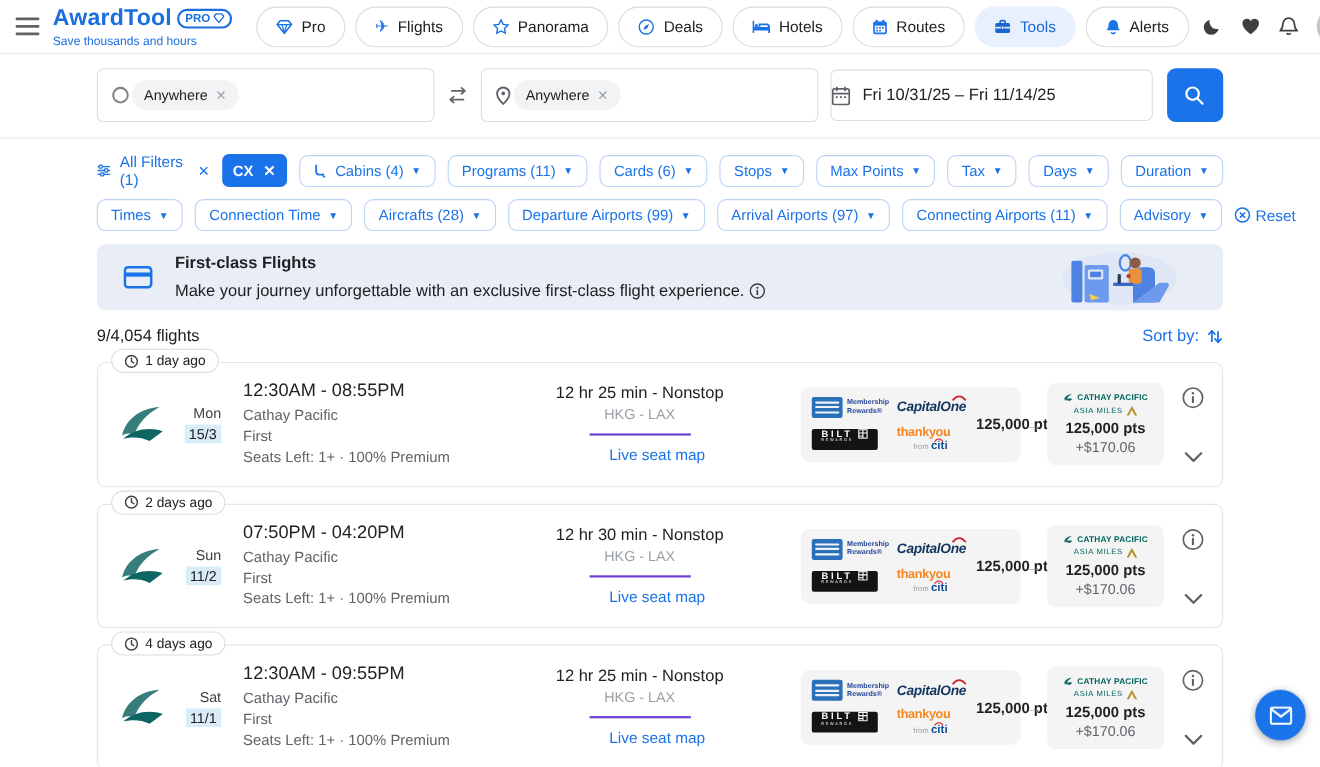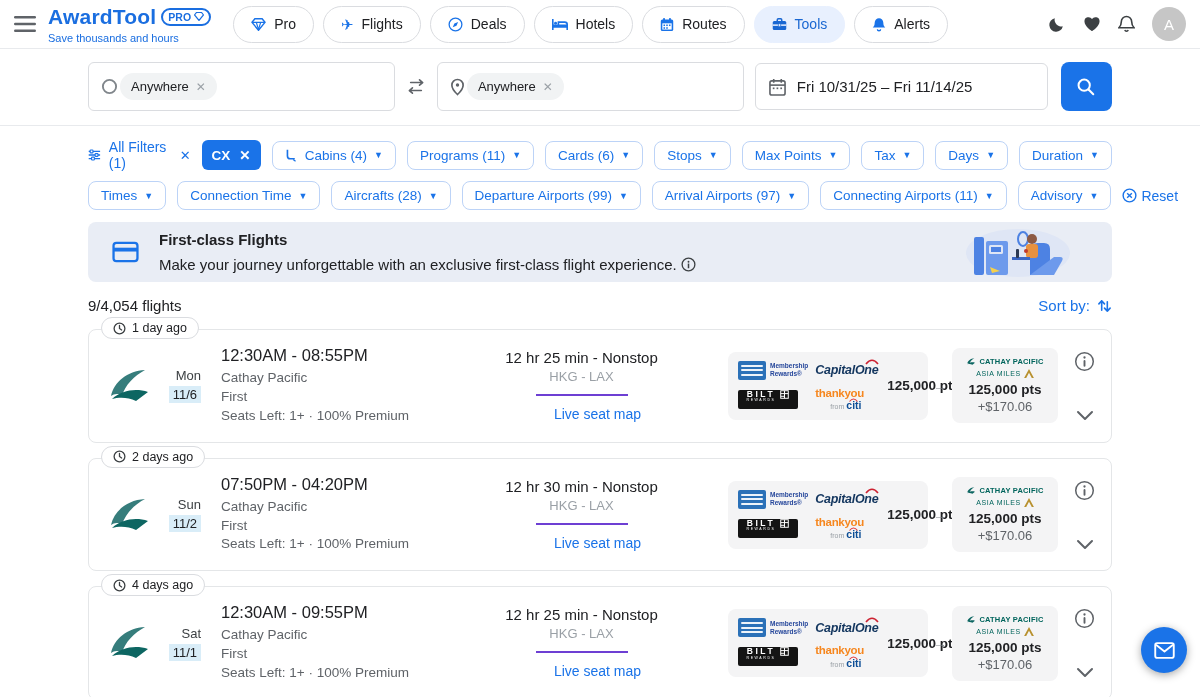--- a/index.html
+++ b/index.html
@@ -32,21 +32,21 @@
   
   .searchsec { display:flex; align-items:center; gap:11px; padding:13px 88px 14px;
                border-bottom:1px solid #e8eaed; }
   .inputbox { display:flex; align-items:center; gap:2px; border:1px solid #dadce0;
               border-radius:6px; height:49px; padding:0 12px; width:312px; cursor:text; }
   .chip { display:flex; align-items:center; gap:7px; background:#f1f3f4; border-radius:16px;
           padding:6px 11px; font-size:13px; color:#202124; }
   .chipx { color:#9aa0a6; font-size:12px; cursor:pointer; }
   .swap { color:#5f6368; cursor:pointer; display:flex; }
   .datebox { display:flex; align-items:center; gap:11px; border:1px solid #dadce0;
-             border-radius:6px; height:47px; padding:0 13px; width:298px; font-size:15px;
+             border-radius:6px; height:47px; padding:0 0; width:298px; font-size:15px;
              cursor:pointer; }
   .searchbtn { width:52px; height:49px; background:#1a73e8; border:none; border-radius:8px;
                display:flex; align-items:center; justify-content:center; cursor:pointer;
                margin-left:2px; }
 
   
   .filters { padding:13px 88px 2px; display:flex; flex-direction:column; gap:10px; }
   .frow { display:flex; align-items:center; gap:11px; }
   .allf { display:flex; align-items:center; gap:8px; color:#1a73e8; font-size:14px; cursor:pointer; }
   .allfx { font-size:13px; cursor:pointer; }
@@ -169,20 +169,28 @@
       </span>
       <span>Pro</span>
     </div>
     <div class="pill">
       <span class="picon">✈</span>
       <span>Flights</span>
     </div>
     <div class="pill">
       <span class="picon">
         <svg width="15" height="15" viewBox="0 0 20 20">
+            <path d="M10 1.5l2.6 5.4 5.9.8-4.3 4.1 1 5.8L10 14.9l-5.2 2.7 1-5.8L1.5 7.7l5.9-.8z" fill="none" stroke="#1a73e8" stroke-width="1.7"></path>
+          </svg>
+      </span>
+      <span>Panorama</span>
+    </div>
+    <div class="pill">
+      <span class="picon">
+        <svg width="15" height="15" viewBox="0 0 20 20">
             <circle cx="10" cy="10" r="8.5" fill="none" stroke="#1a73e8" stroke-width="1.7"></circle>
             <path d="M13.5 6.5l-2.2 5-5 2.2 2.2-5z" fill="#1a73e8"></path>
           </svg>
       </span>
       <span>Deals</span>
     </div>
     <div class="pill">
       <span class="picon">
         <svg width="16" height="13" viewBox="0 0 20 16">
             <path d="M1 1v14M1 11h18v4M1 9h18v-1a3 3 0 0 0-3-3H8v4" fill="none" stroke="#1a73e8" stroke-width="2"></path>
@@ -455,21 +463,21 @@
       <span>1 day ago</span>
     </span>
     <span class="cxlogo">
       <svg width="48" height="42" viewBox="0 0 48 42">
           <path d="M6 31C9 17 22 6 40 5 29 11 20 20 17 31c-4-3-8-2-11 0z" fill="#367d7c"></path>
           <path d="M7 34c10-9 24-11 36-7l-12 9c-8-4-17-4-24-2z" fill="#0d6662"></path>
         </svg>
     </span>
     <div class="daycol">
       <div>Mon</div>
-      <span class="datechip">11/6</span>
+      <span class="datechip">15/3</span>
     </div>
     <div class="infocol">
       <div class="time">12:30AM - 08:55PM</div>
       <div class="subline">Cathay Pacific</div>
       <div class="subline">First</div>
       <div class="subline">Seats Left: 1+ · 100% Premium</div>
     </div>
     <div class="midcol">
       <div class="dur">12 hr 25 min - Nonstop</div>
       <div class="route">HKG - LAX</div>

